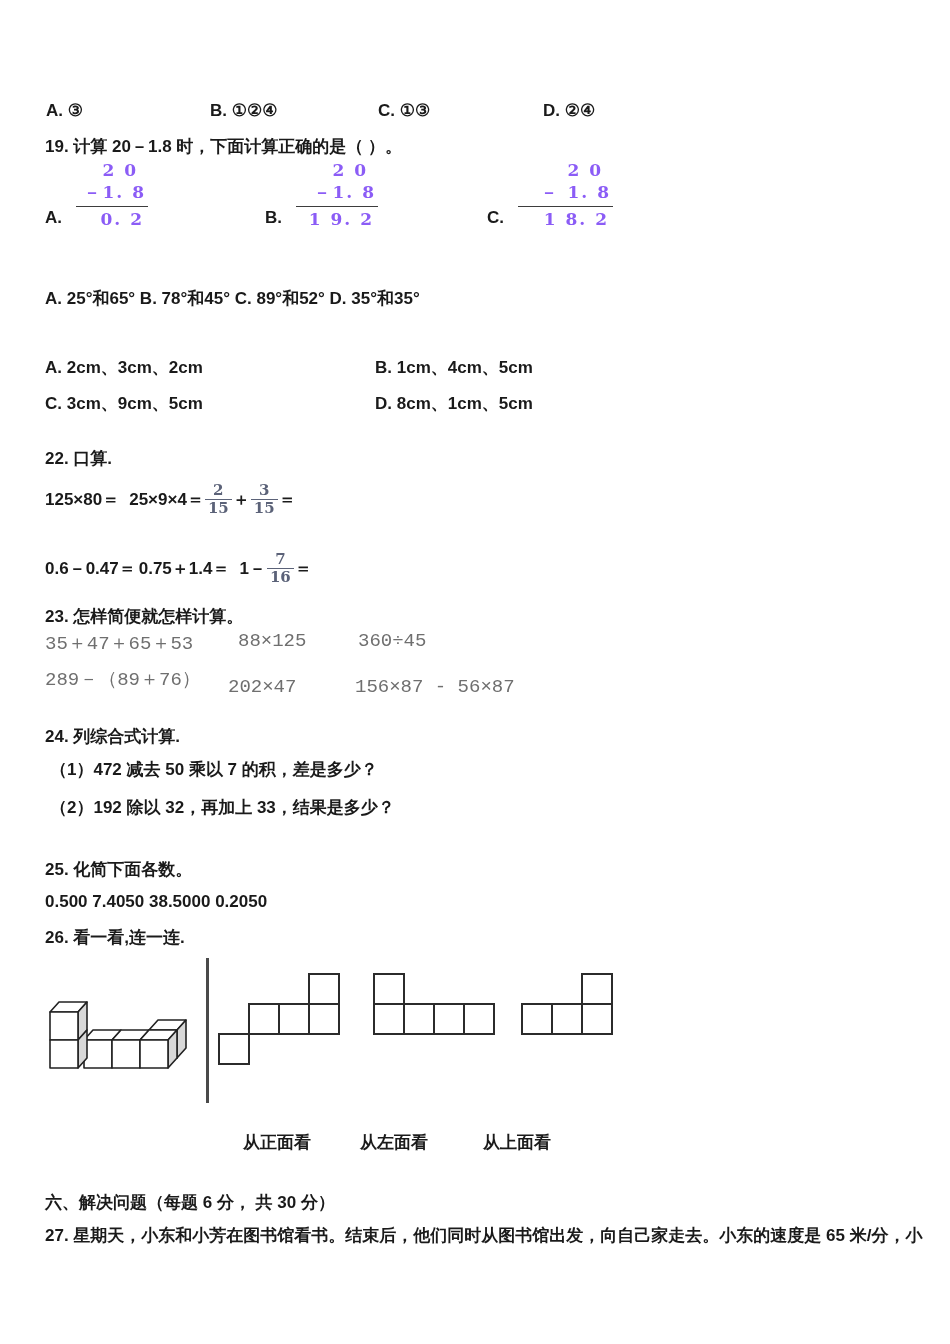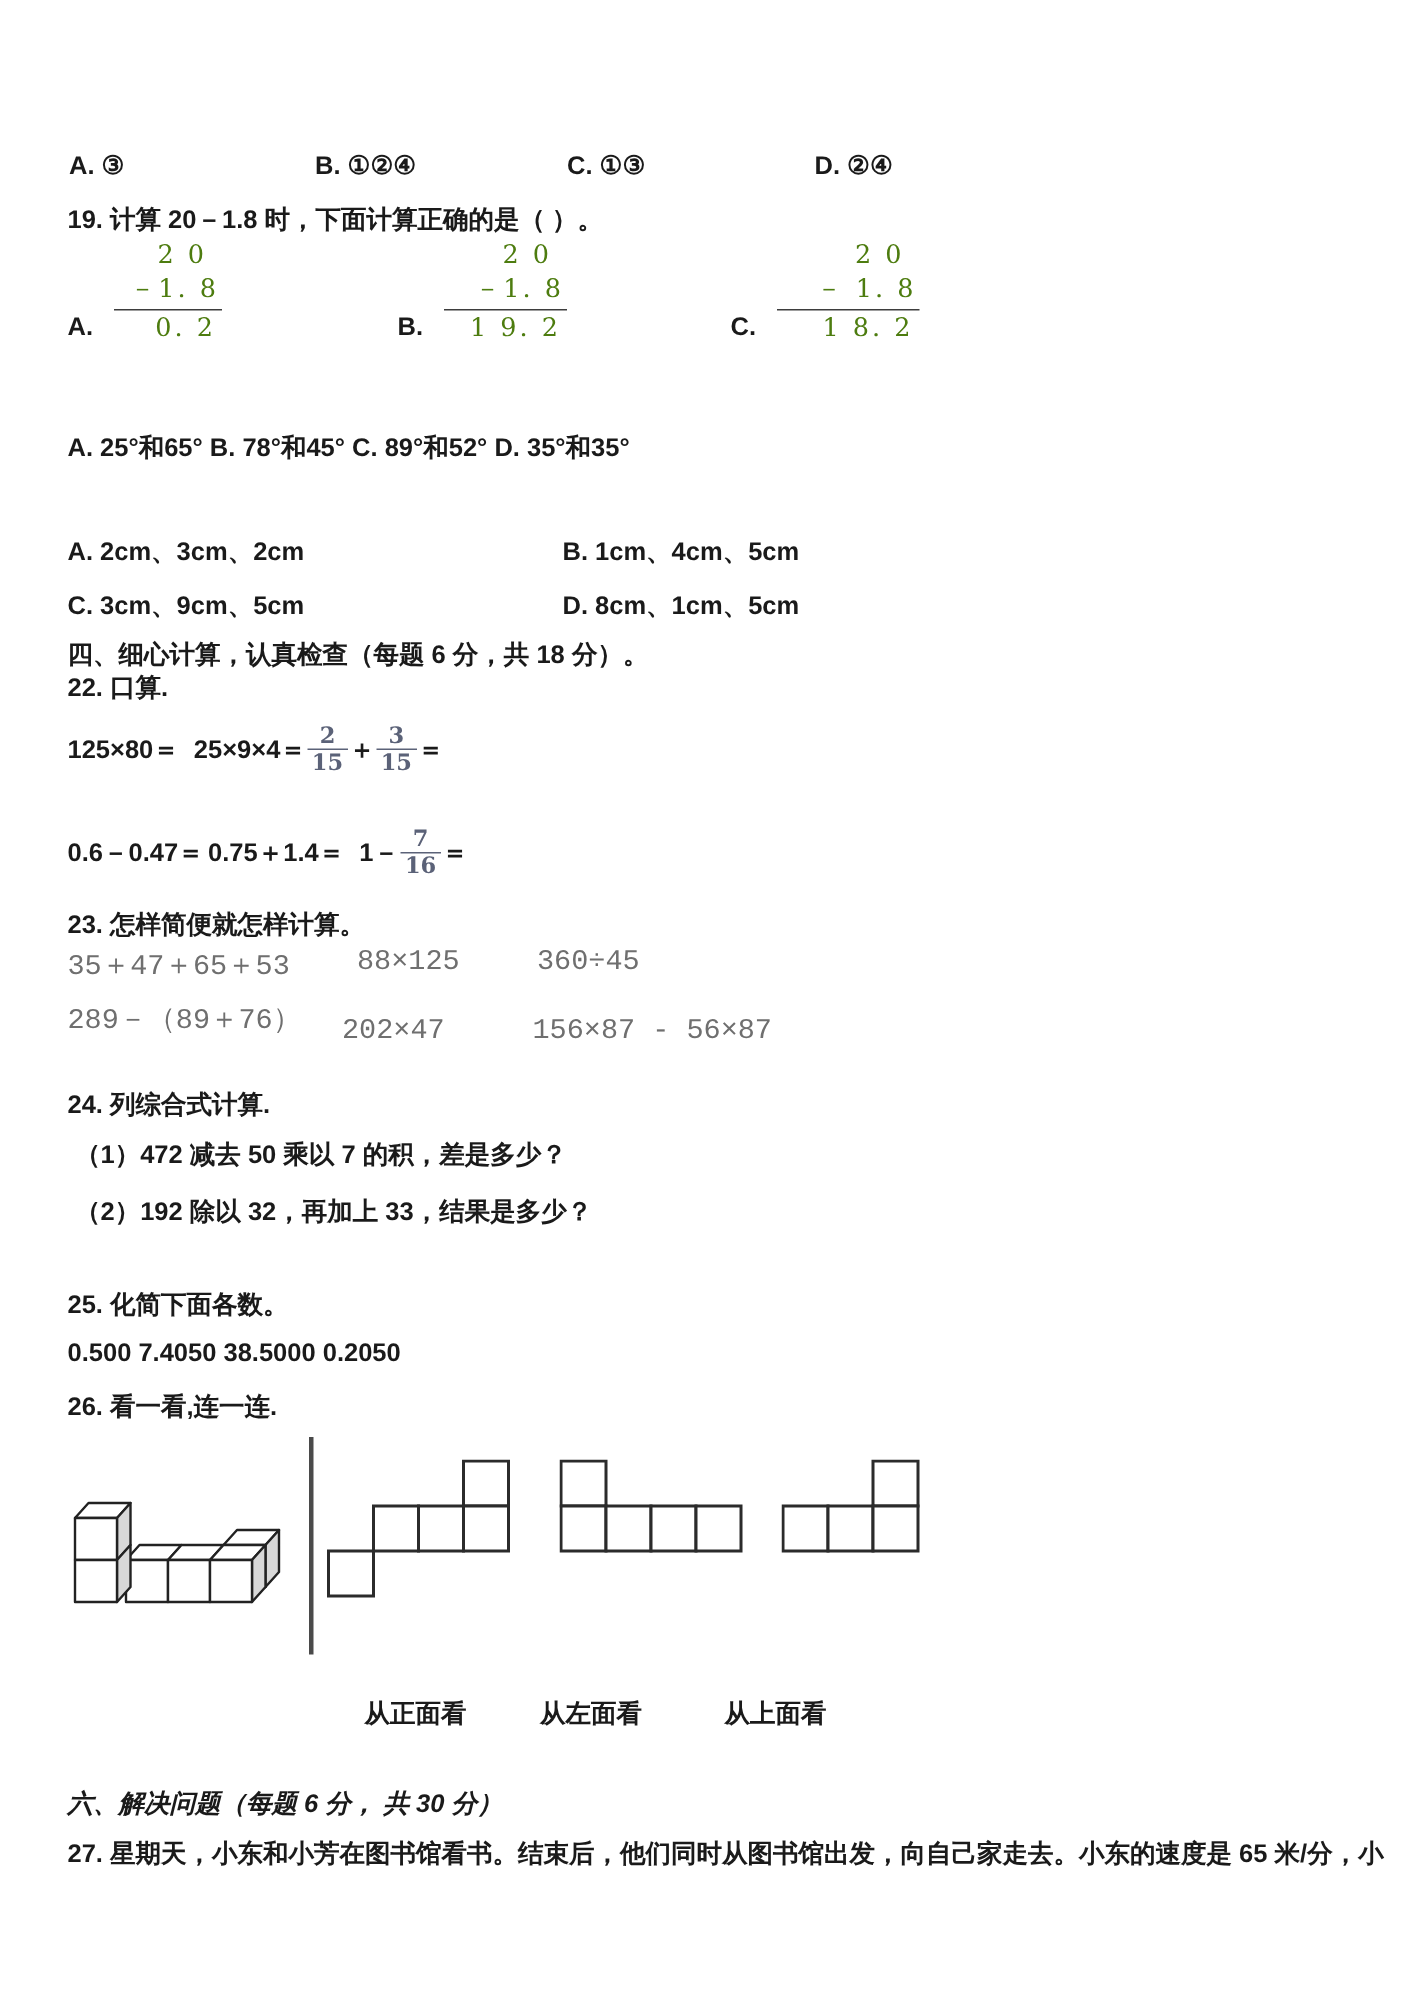--- a/index.html
+++ b/index.html
@@ -3,21 +3,21 @@
 <meta charset="utf-8">
 <style>
   html,body{margin:0;padding:0;background:#ffffff;}
   #page{position:relative;width:950px;height:1344px;background:#ffffff;overflow:hidden;
         font-family:"Liberation Sans",sans-serif;color:#1a1a1a;}
   .abs{position:absolute;white-space:nowrap;}
   .t{font-size:17px;font-weight:700;line-height:22px;}
   
   .vcalc{position:absolute;display:flex;align-items:flex-end;}
   .vlabel{font-size:17px;font-weight:700;margin-right:14px;line-height:22px;}
-  .vcol{font-family:"DejaVu Serif","Liberation Serif",serif;font-weight:400;color:#4d7c0f;
+  .vcol{font-family:"DejaVu Serif","Liberation Serif",serif;font-weight:700;color:#8b5cf6;
         font-size:17px;text-align:right;letter-spacing:2px;}
   .vtop{padding:0 10px 1px 0;}
   .vmid{padding:0 2px 2px 0;border-bottom:1.6px solid #3d3d3d;}
   .vres{padding:2px 4px 0 0;}
   
   .calcrow{position:absolute;display:flex;align-items:center;}
   .calcrow .b{font-size:17px;font-weight:700;}
   .frac{display:inline-flex;flex-direction:column;align-items:center;
         font-family:"DejaVu Serif","Liberation Serif",serif;font-weight:700;
         color:#5b6278;font-size:15px;line-height:17px;margin:0 1px;}
@@ -66,21 +66,20 @@
     </div>
   </div>
 
   <span class="abs t" style="left:45px;top:288px;">A. 25°和65°   B. 78°和45°   C. 89°和52°   D. 35°和35°</span>
 
   <span class="abs t" style="left:45px;top:357px;">A. 2cm、3cm、2cm</span>
   <span class="abs t" style="left:375px;top:357px;">B. 1cm、4cm、5cm</span>
   <span class="abs t" style="left:45px;top:393px;">C. 3cm、9cm、5cm</span>
   <span class="abs t" style="left:375px;top:393px;">D. 8cm、1cm、5cm</span>
 
-  <span class="abs t" style="left:45px;top:426px;">四、细心计算，认真检查（每题 6 分，共 18 分）。</span>
 
   <span class="abs t" style="left:45px;top:448px;">22. 口算.</span>
   <div class="calcrow" style="left:45px;top:474px;height:50px;">
     <span class="b">125×80＝</span>
     <span class="b" style="margin-left:10px;">25×9×4＝</span>
     <span class="frac">
       <span class="num">2</span>
       <span class="den">15</span>
     </span>
     <span class="b">＋</span>
@@ -169,16 +168,16 @@
       <rect x="0" y="30" width="30" height="30"></rect>
       <rect x="30" y="30" width="30" height="30"></rect>
       <rect x="60" y="30" width="30" height="30"></rect>
     </g>
   </svg>
 
   <span class="abs t" style="left:243px;top:1132px;">从正面看</span>
   <span class="abs t" style="left:360px;top:1132px;">从左面看</span>
   <span class="abs t" style="left:483px;top:1132px;">从上面看</span>
 
-  <span class="abs t" style="left:45px;top:1192px;font-style:italic;">六、解决问题（每题 6 分， 共 30 分）</span>
+  <span class="abs t" style="left:45px;top:1192px;">六、解决问题（每题 6 分， 共 30 分）</span>
   <span class="abs t" style="left:45px;top:1225px;width:880px;overflow:hidden;">27. 星期天，小东和小芳在图书馆看书。结束后，他们同时从图书馆出发，向自己家走去。小东的速度是 65 米/分，小</span>
 
 </div>
 
 </body></html>

